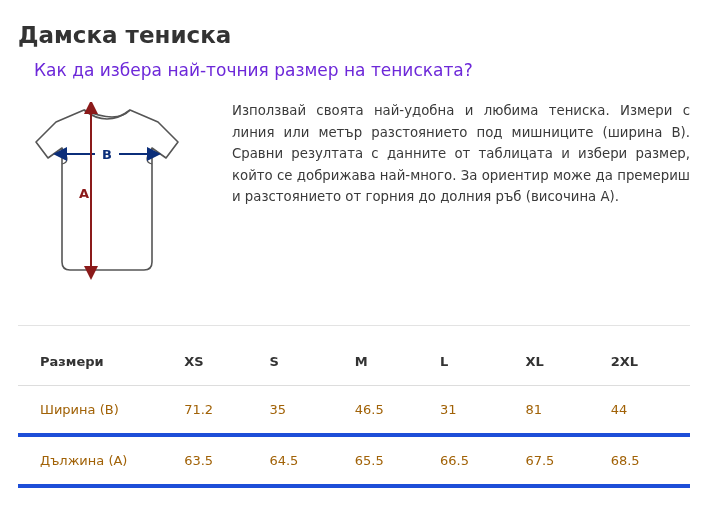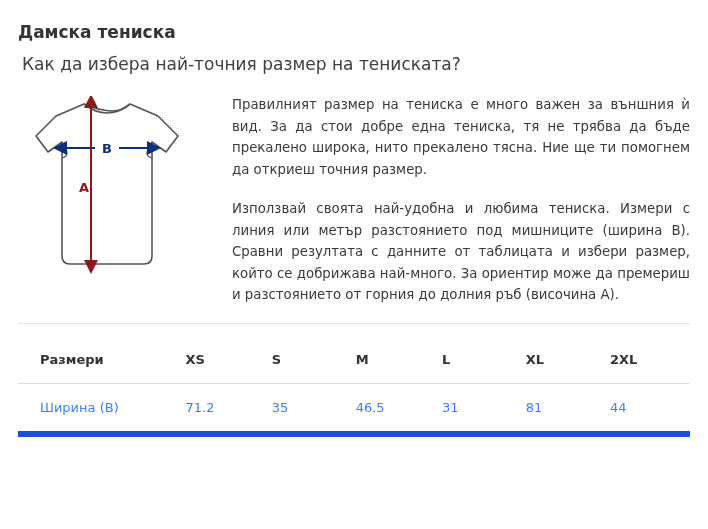--- a/index.html
+++ b/index.html
@@ -15,31 +15,31 @@
     overflow: hidden;
   }
   .page {
     position: relative;
     width: 708px;
     height: 529px;
     box-sizing: border-box;
     padding: 0 18px;
   }
   .title {
-    font-size: 17px;
+    font-size: 23px;
     font-weight: bold;
     color: #333333;
     margin: 22px 0 0 0;
     letter-spacing: 0px;
   }
   .subtitle {
     font-size: 17px;
     font-weight: normal;
-    color: #404040;
-    margin: 12px 0 0 4px;
+    color: #6d28d9;
+    margin: 12px 0 0 16px;
   }
   .content {
     display: flex;
     flex-direction: row;
     align-items: flex-start;
     margin-top: 18px;
   }
   .figure {
     width: 198px;
     flex: 0 0 198px;
@@ -66,40 +66,40 @@
   table.size-table {
     width: 100%;
     border-collapse: collapse;
     margin-top: 12px;
     font-size: 13px;
   }
   table.size-table th,
   table.size-table td {
     text-align: left;
     padding: 16px 6px 16px 6px;
-    border-bottom: 6px solid #1d4ed8;
-    color: #3b82f6;
+    border-bottom: 4px solid #1d4ed8;
+    color: #a16207;
     font-weight: normal;
   }
   table.size-table thead th {
     font-weight: bold;
     color: #333333;
     border-bottom: 1px solid #dddddd;
   }
   table.size-table thead th:first-child,
   table.size-table tbody td:first-child {
     padding-left: 22px;
     width: 150px;
   }
   table.size-table th.col,
   table.size-table td.col {
     width: 85px;
   }
   .table-wrap {
-    margin-top: 0;
+    margin-top: 33px;
     border-top: 1px solid #e3e3e3;
   }
 </style>
 </head>
 <body>
 
 <div class="page">
 
   <h1 class="title">Дамска тениска</h1>
   <h2 class="subtitle">Как да избера най-точния размер на тениската?</h2>
@@ -134,21 +134,20 @@
         <line x1="47" y1="52" x2="77" y2="52" stroke="#0b2e7a" stroke-width="2" marker-start="url(#bArrowStart)"></line>
         <line x1="101" y1="52" x2="131" y2="52" stroke="#0b2e7a" stroke-width="2" marker-end="url(#bArrowEnd)"></line>
         <text x="89" y="57" font-family="DejaVu Sans, sans-serif" font-size="13" font-weight="bold" fill="#0b2e7a" text-anchor="middle">B</text>
 
         <line x1="73" y1="10" x2="73" y2="166" stroke="#8b1a1a" stroke-width="2" marker-start="url(#aArrowUp)" marker-end="url(#aArrowDown)"></line>
         <text x="66" y="96" font-family="DejaVu Sans, sans-serif" font-size="13" font-weight="bold" fill="#8b1a1a" text-anchor="middle">A</text>
       </svg>
     </div>
 
     <div class="paragraphs">
-      <p>Правилният размер на тениска е много важен за външния ѝ вид. За да стои добре една тениска, тя не трябва да бъде прекалено широка, нито прекалено тясна. Ние ще ти помогнем да откриеш точния размер.</p>
       <p>Използвай своята най-удобна и любима тениска. Измери с линия или метър разстоянието под мишниците (ширина B). Сравни резултата с данните от таблицата и избери размер, който се добрижава най-много. За ориентир може да премериш и разстоянието от горния до долния ръб (височина A).</p>
     </div>
 
   </div>
 
   <div class="table-wrap">
     <table class="size-table">
       <thead>
         <tr>
           <th>Размери</th>
@@ -163,17 +162,26 @@
       <tbody>
         <tr>
           <td>Ширина (B)</td>
           <td class="col">71.2</td>
           <td class="col">35</td>
           <td class="col">46.5</td>
           <td class="col">31</td>
           <td class="col">81</td>
           <td class="col">44</td>
         </tr>
+        <tr>
+          <td>Дължина (А)</td>
+          <td class="col">63.5</td>
+          <td class="col">64.5</td>
+          <td class="col">65.5</td>
+          <td class="col">66.5</td>
+          <td class="col">67.5</td>
+          <td class="col">68.5</td>
+        </tr>
       </tbody>
     </table>
   </div>
 
 </div>
 
 </body></html>

